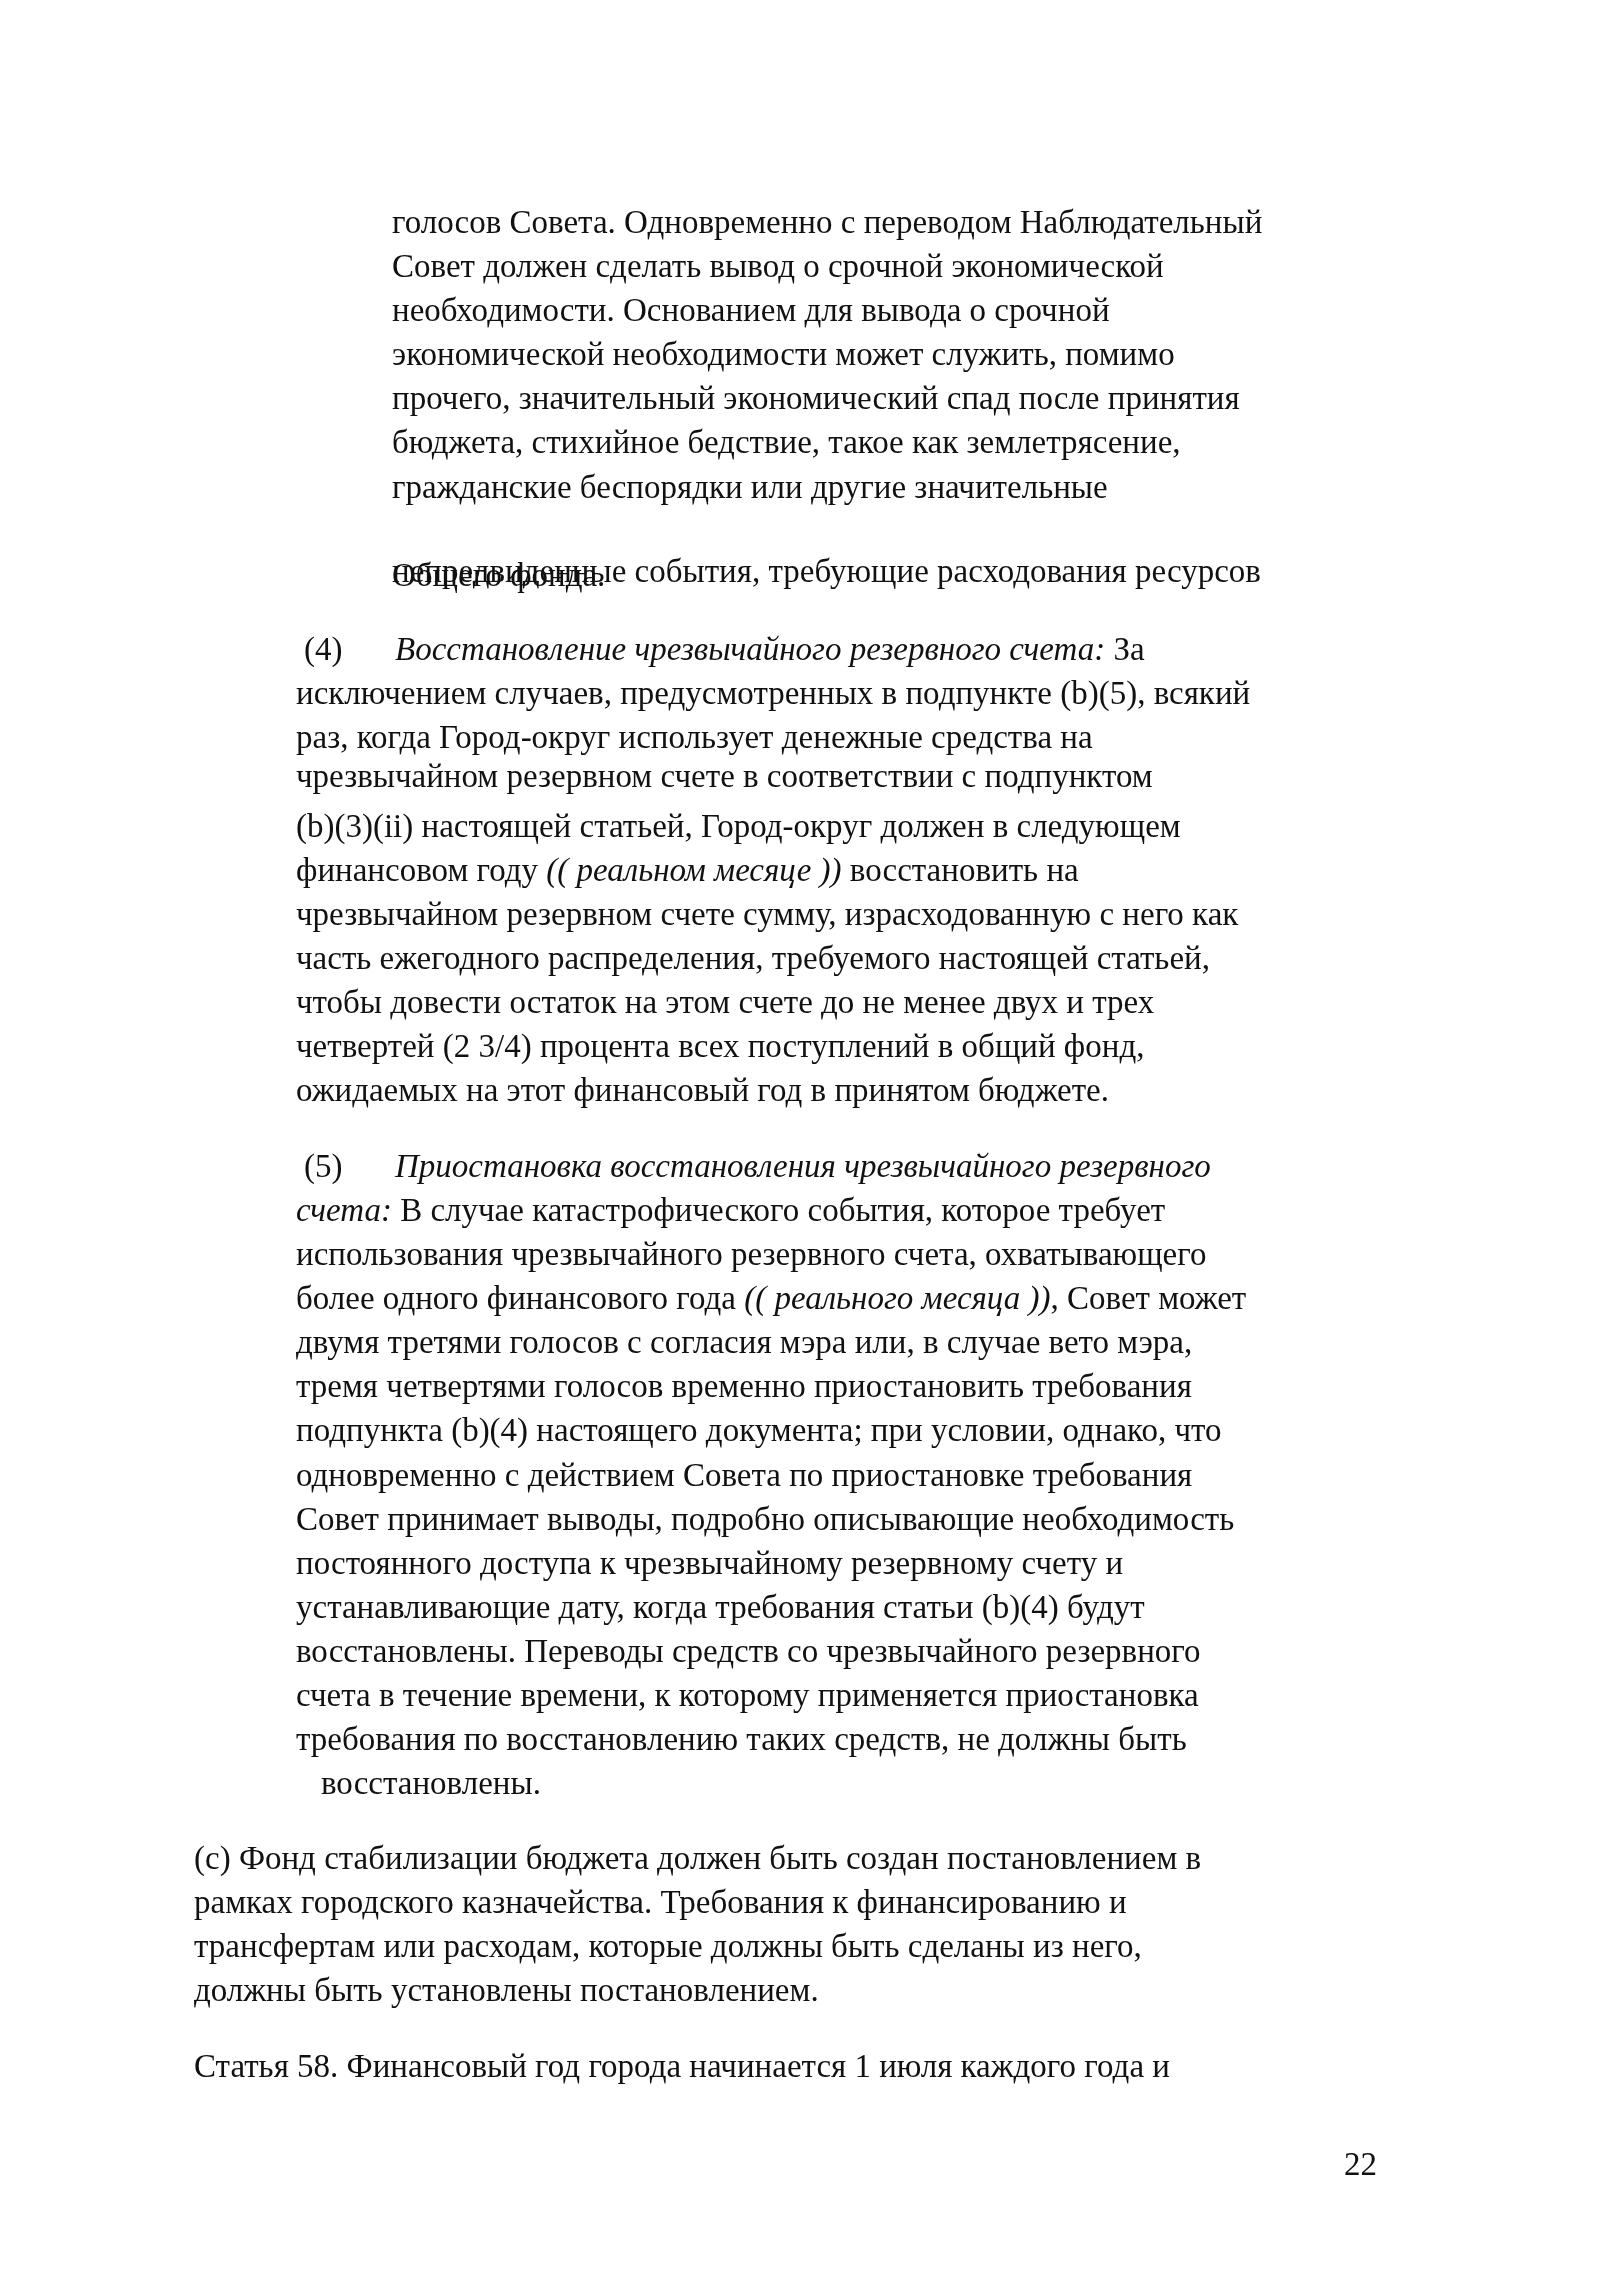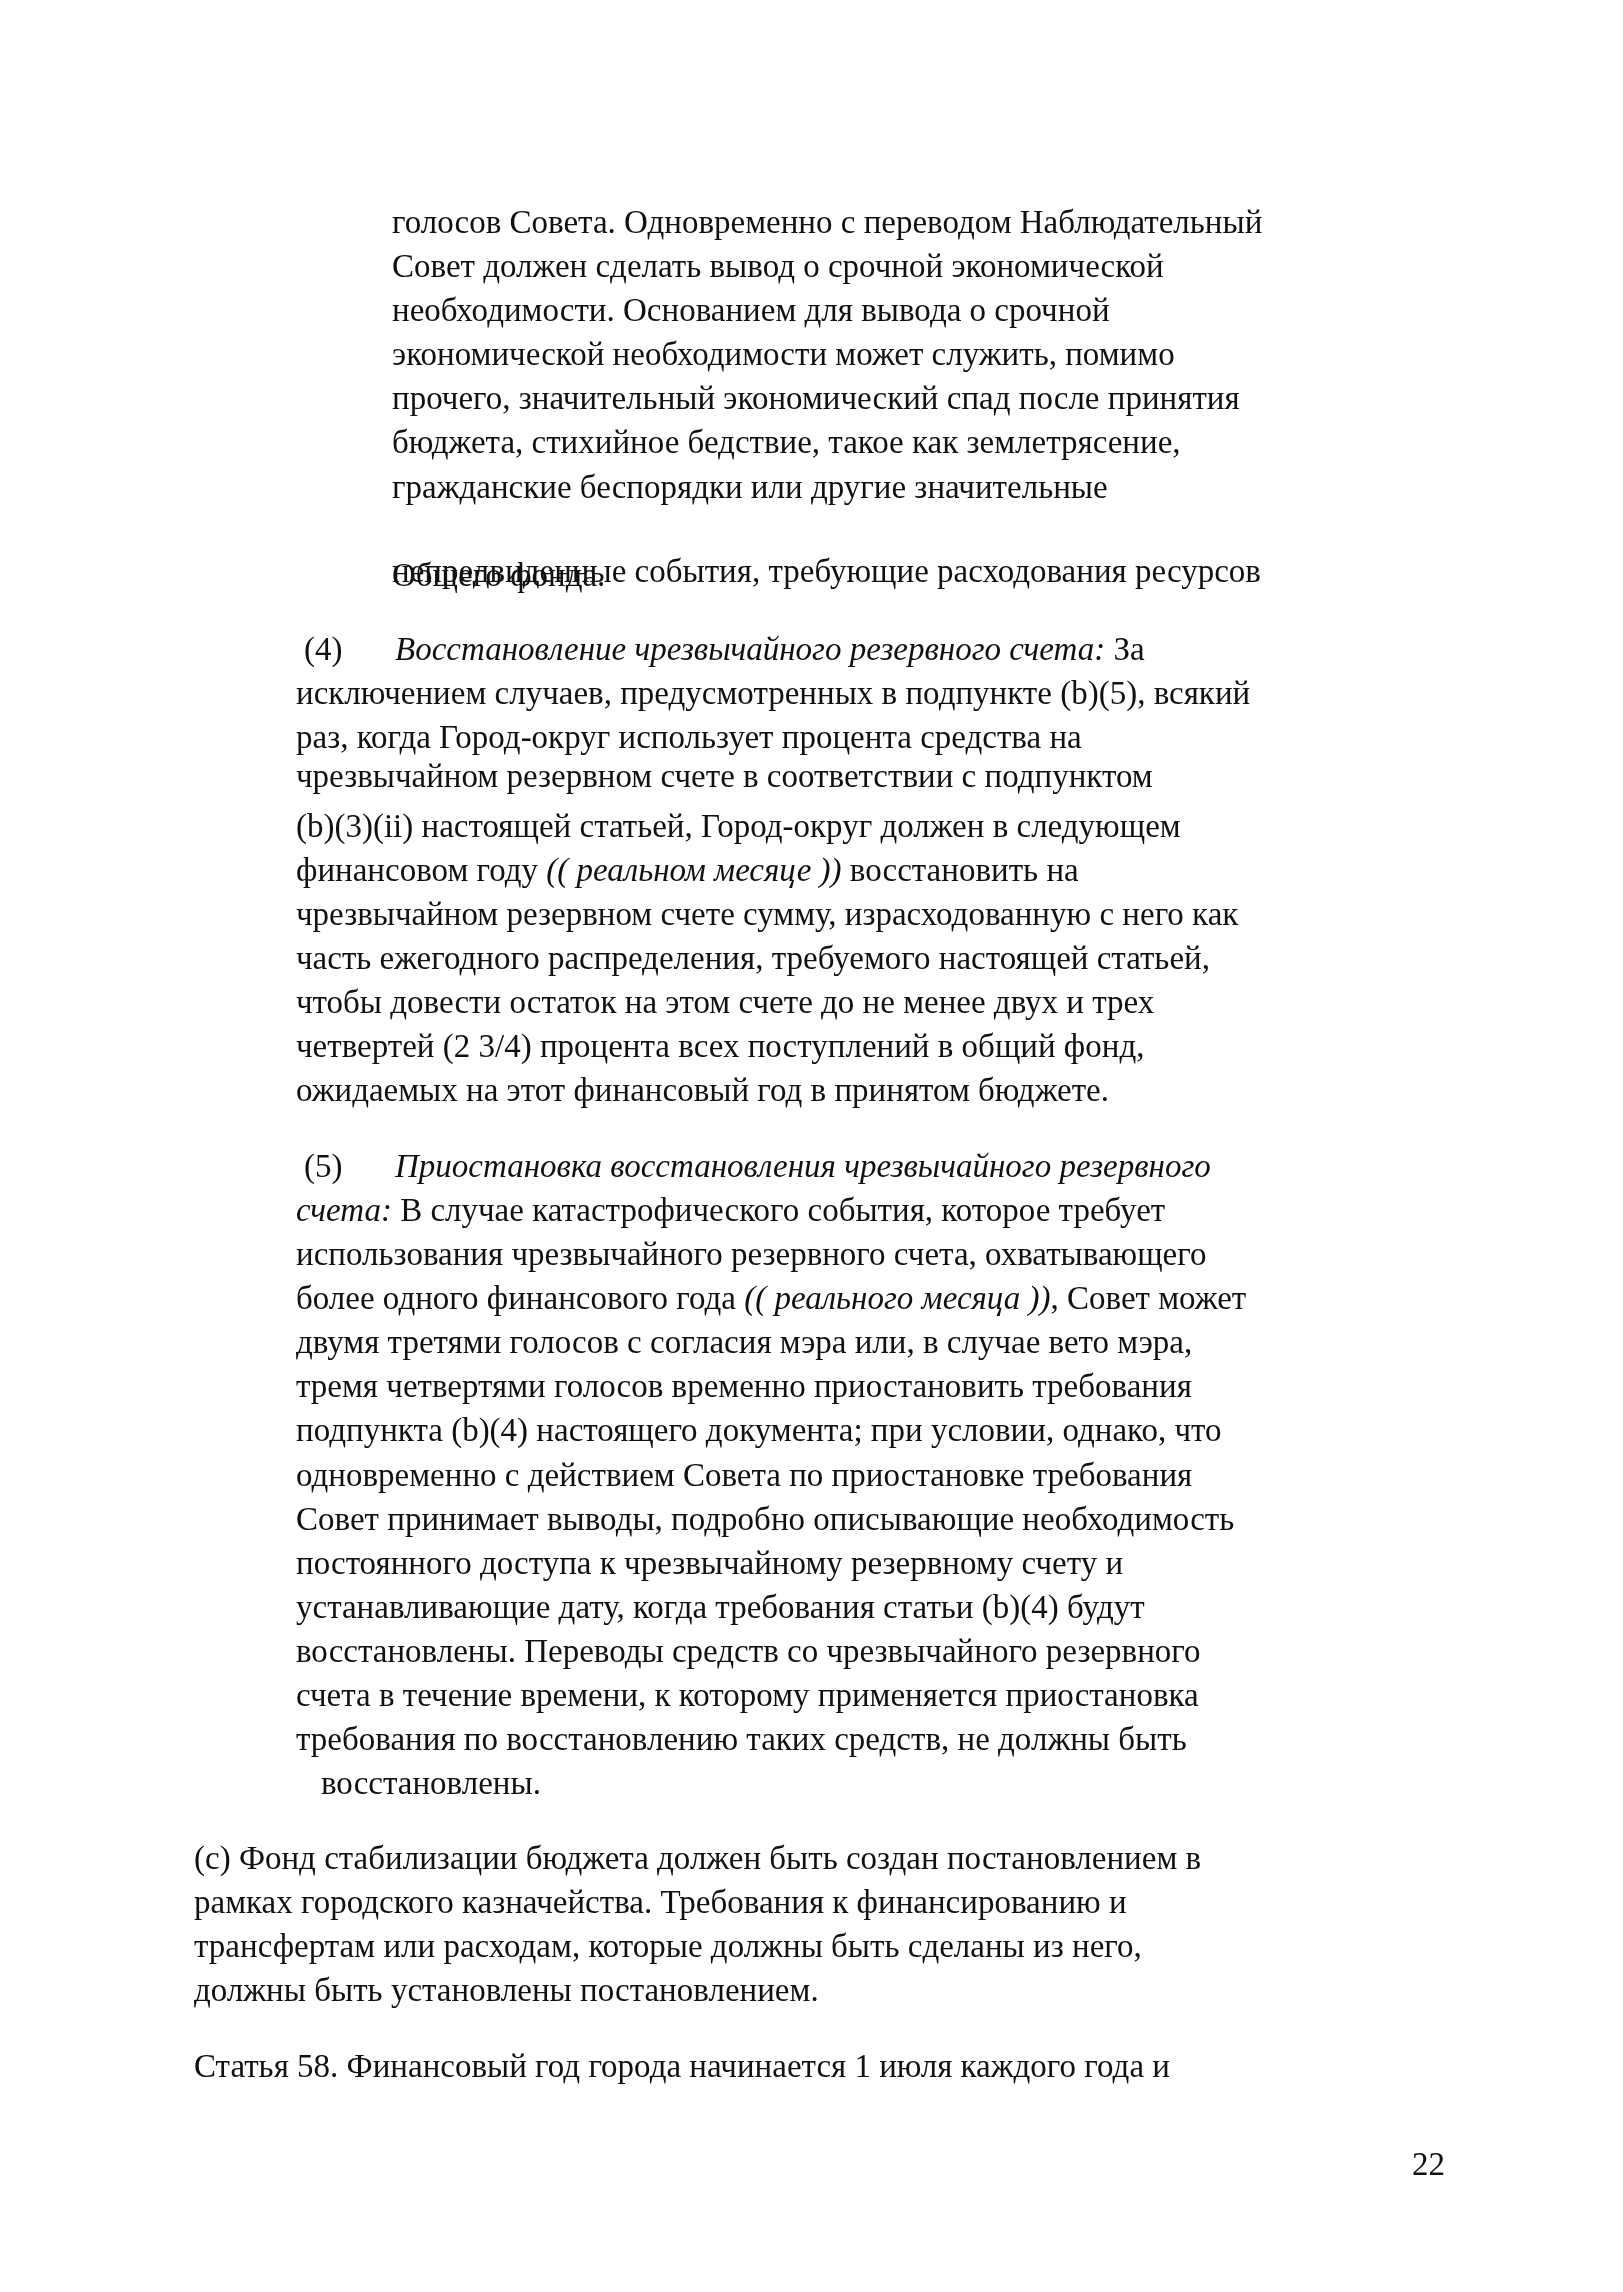--- a/index.html
+++ b/index.html
@@ -5,21 +5,21 @@
   html, body { margin: 0; padding: 0; background: #ffffff; }
   body { width: 1623px; height: 2293px; position: relative; overflow: hidden; }
   .page {
     position: absolute; left: 0; top: 0; width: 1398px; height: 2293px;
     font-family: "Liberation Serif", "DejaVu Serif", serif;
     font-size: 33px; color: #111111;
   }
   .line { position: absolute; white-space: nowrap; line-height: 39px; }
   .it { font-style: italic; }
   .num { display: inline-block; width: 91px; }
-  .pagenum { position: absolute; left: 1412px; top: 2145px; font-size: 33px; line-height: 39px; }
+  .pagenum { position: absolute; left: 1344px; top: 2145px; font-size: 33px; line-height: 39px; }
 </style>
 </head>
 <body>
 
 <div class="page">
 
   <div>
     <div class="line" style="left:392px; top:203px;">голосов Совета. Одновременно с переводом Наблюдательный</div>
     <div class="line" style="left:392px; top:247px;">Совет должен сделать вывод о срочной экономической</div>
     <div class="line" style="left:392px; top:291px;">необходимости. Основанием для вывода о срочной</div>
@@ -29,21 +29,21 @@
     <div class="line" style="left:392px; top:468px;">гражданские беспорядки или другие значительные</div>
     <div class="line" style="left:392px; top:512px;margin-top:40px;">непредвиденные события, требующие расходования ресурсов</div>
     <div class="line" style="left:392px; top:556px;">Общего фонда.</div>
   </div>
 
   <div>
     <div class="line" style="left:304px; top:630px;">
       <span class="num">(4)</span><span class="it">Восстановление чрезвычайного резервного счета:</span><span> За</span>
     </div>
     <div class="line" style="left:296px; top:674px;">исключением случаев, предусмотренных в подпункте (b)(5), всякий</div>
-    <div class="line" style="left:296px; top:718px;">раз, когда Город-округ использует процента средства на</div>
+    <div class="line" style="left:296px; top:718px;">раз, когда Город-округ использует денежные средства на</div>
     <div class="line" style="left:296px; top:757px;">чрезвычайном резервном счете в соответствии с подпунктом</div>
     <div class="line" style="left:296px; top:807px;">(b)(3)(ii) настоящей статьей, Город-округ должен в следующем</div>
     <div class="line" style="left:296px; top:851px;">
       <span>финансовом году </span><span class="it">(( реальном месяце ))</span><span> восстановить на</span>
     </div>
     <div class="line" style="left:296px; top:895px;">чрезвычайном резервном счете сумму, израсходованную с него как</div>
     <div class="line" style="left:296px; top:939px;">часть ежегодного распределения, требуемого настоящей статьей,</div>
     <div class="line" style="left:296px; top:983px;">чтобы довести остаток на этом счете до не менее двух и трех</div>
     <div class="line" style="left:296px; top:1027px;">четвертей (2 3/4) процента всех поступлений в общий фонд,</div>
     <div class="line" style="left:296px; top:1071px;text-align:center;">ожидаемых на этот финансовый год в принятом бюджете.</div>

